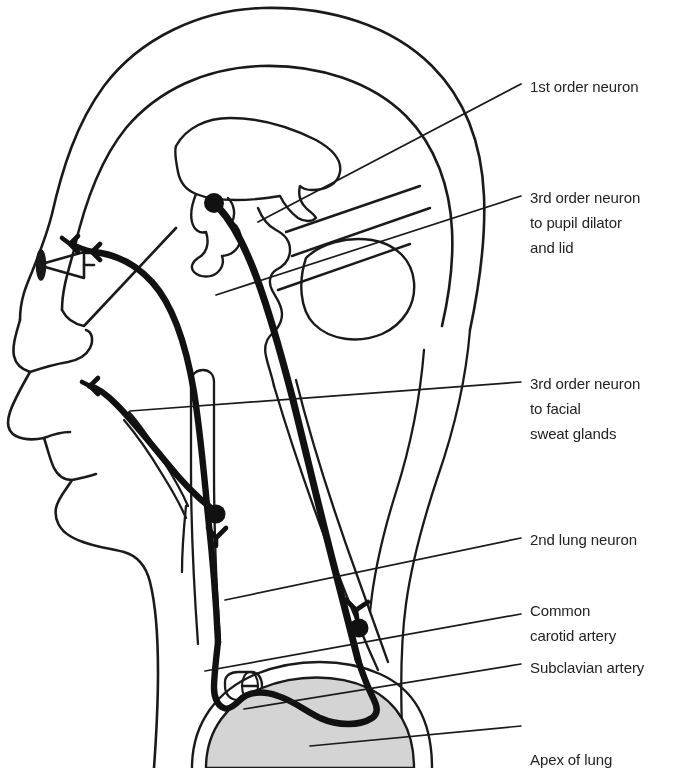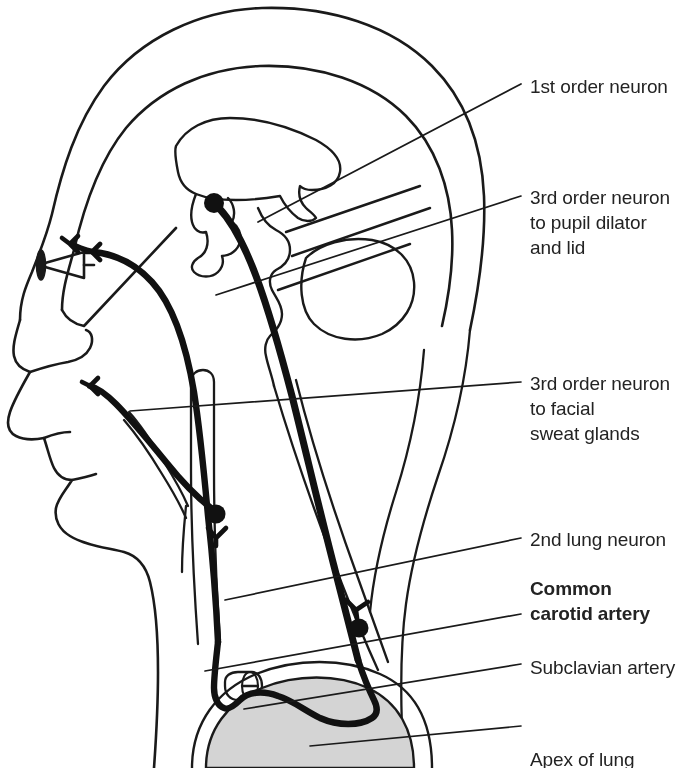--- a/index.html
+++ b/index.html
@@ -21,21 +21,21 @@
   #diagram {
     position: absolute;
     left: 0;
     top: 0;
     width: 695px;
     height: 768px;
   }
   .lbl {
     position: absolute;
     font-family: "Liberation Sans", sans-serif;
-    font-size: 19px;
+    font-size: 15px;
     line-height: 25px;
     color: #232323;
     white-space: pre-line;
     letter-spacing: -0.1px;
   }
 </style>
 </head>
 <body>
 
 <div id="canvas">
@@ -268,20 +268,20 @@
   <div class="lbl" style="left:530px; top:185px;">3rd order neuron
 to pupil dilator
 and lid</div>
 
   <div class="lbl" style="left:530px; top:371px;">3rd order neuron
 to facial
 sweat glands</div>
 
   <div class="lbl" style="left:530px; top:527px;">2nd lung neuron</div>
 
-  <div class="lbl" style="left:530px; top:576px;font-weight:bold;">Common
+  <div class="lbl" style="left:530px; top:598px;">Common
 carotid artery</div>
 
   <div class="lbl" style="left:530px; top:655px;">Subclavian artery</div>
 
   <div class="lbl" style="left:530px; top:747px;">Apex of lung</div>
 
 </div>
 
 </body></html>

